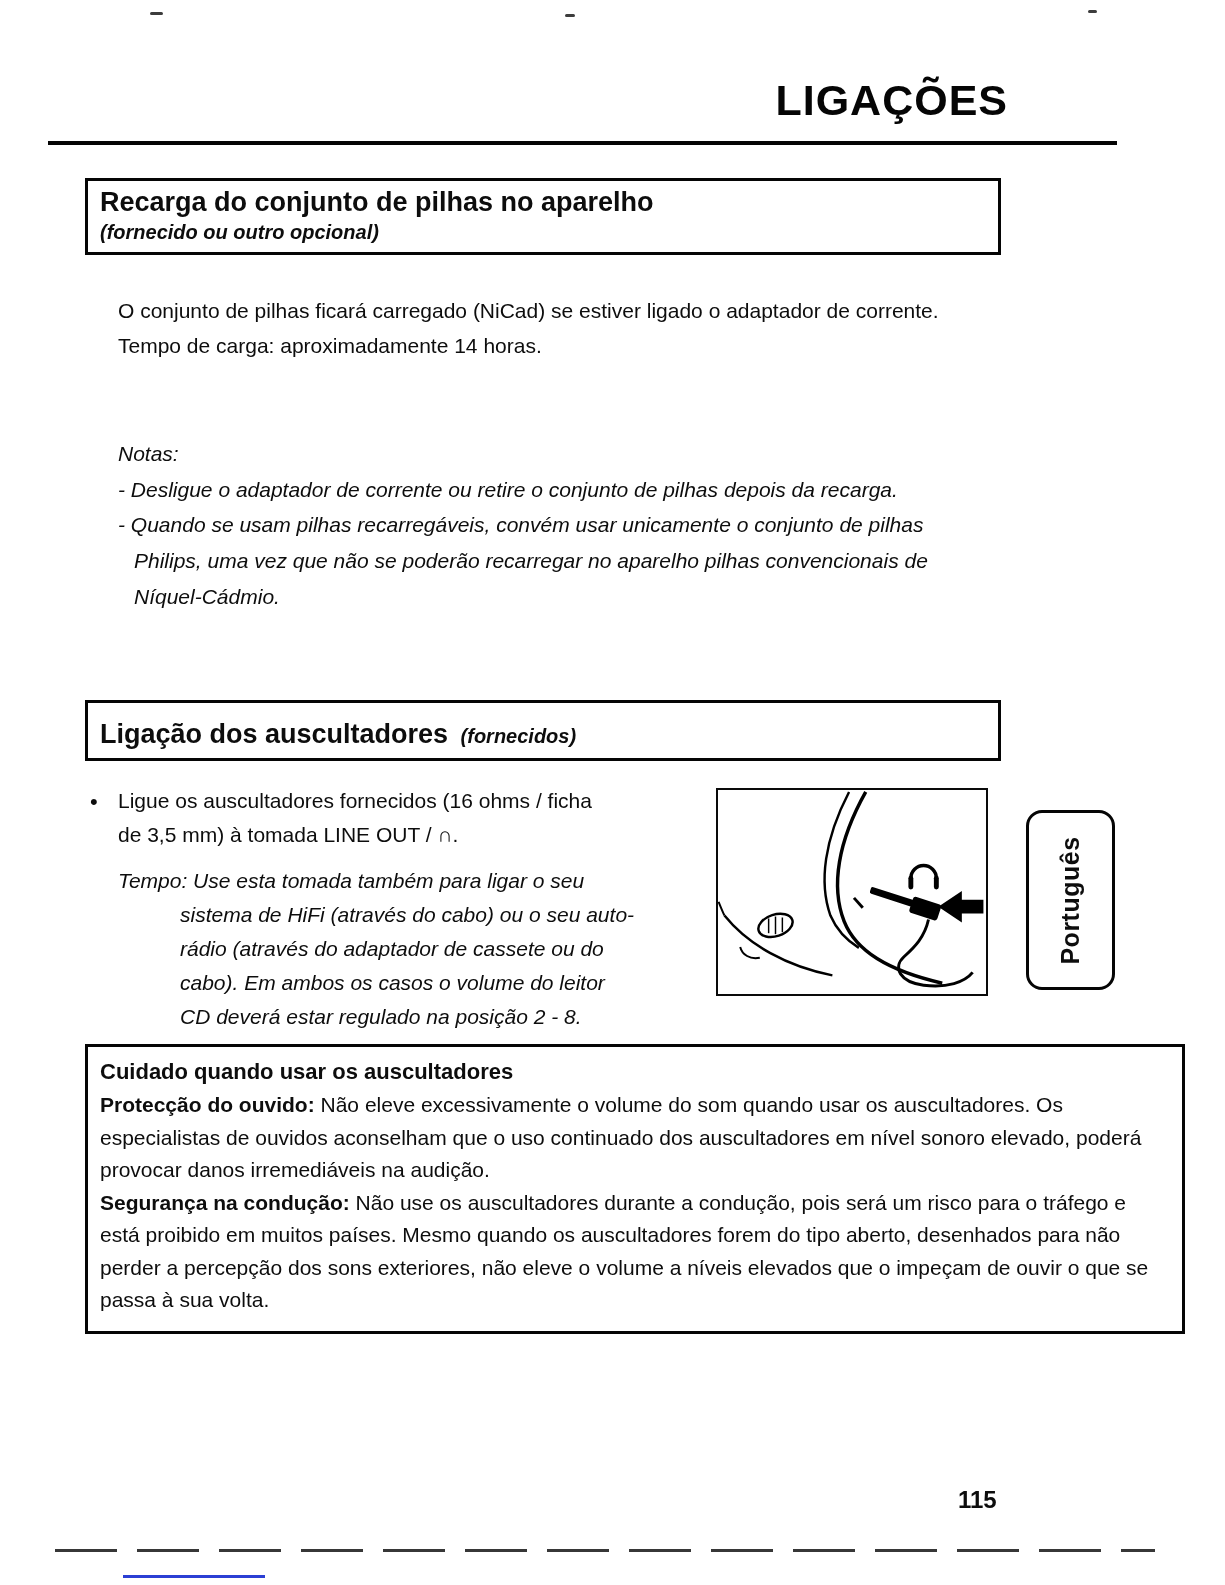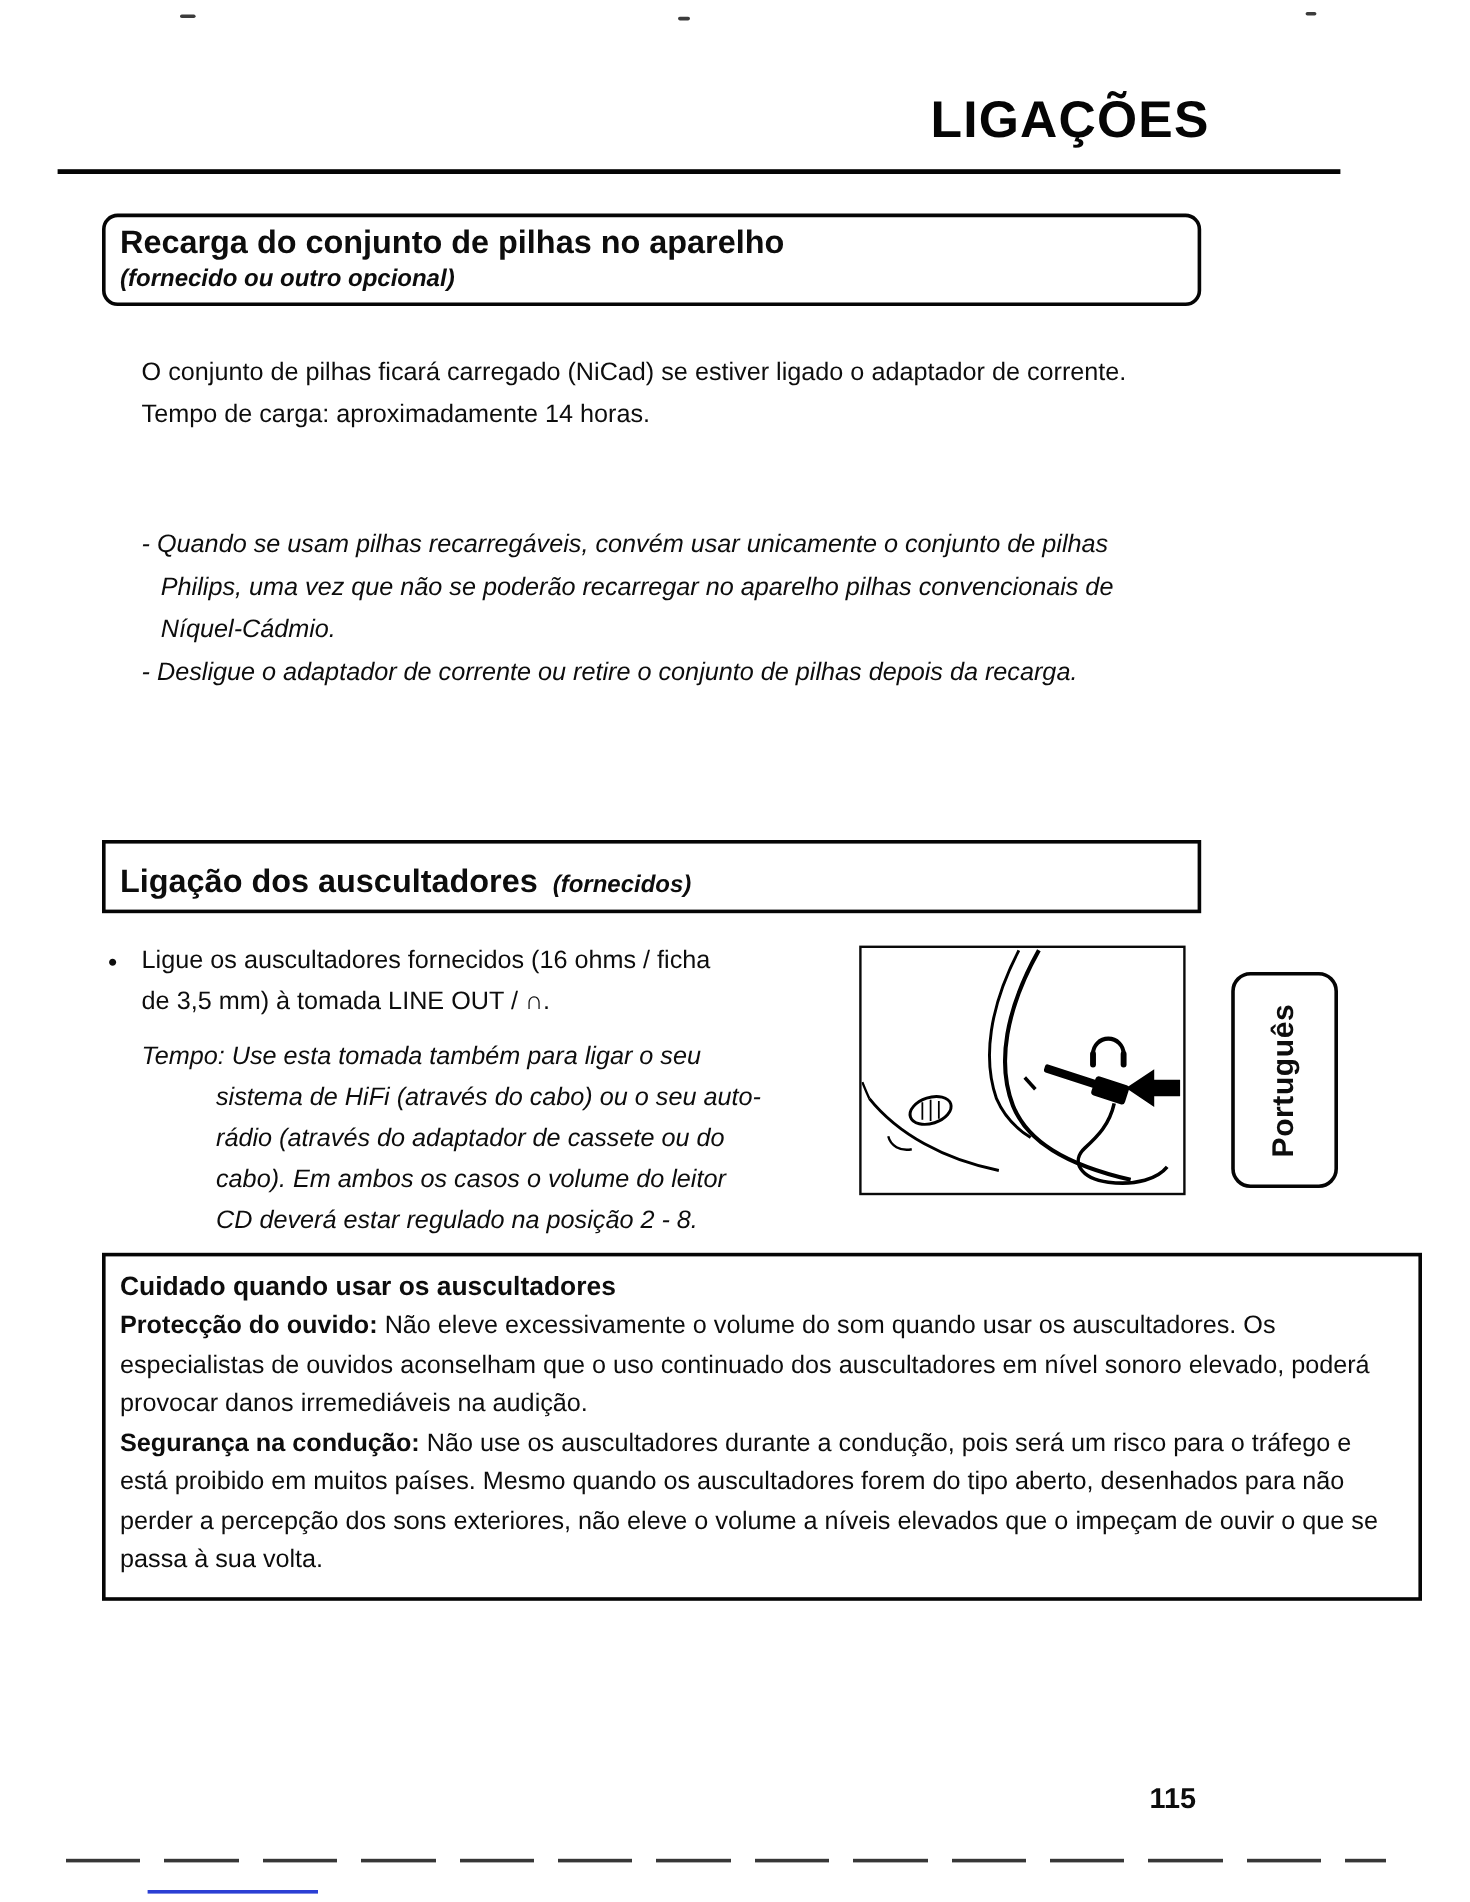--- a/index.html
+++ b/index.html
@@ -24,21 +24,21 @@
 
   
   .title{
     position:absolute;top:76px;right:217px;margin:0;
     font-size:43px;font-weight:bold;letter-spacing:1px;color:#050505;
   }
   .title-rule{position:absolute;left:48px;top:141px;width:1069px;height:4px;background:#050505;}
 
   
   .box{position:absolute;border:3px solid #050505;background:#fff;box-sizing:border-box;}
-  .head-box1{left:85px;top:178px;width:916px;padding:5px 12px 7px 12px;border-radius:13px;}
+  .head-box1{left:85px;top:178px;width:916px;padding:5px 12px 7px 12px;}
   .head-box1 .h2{font-size:27px;font-weight:bold;line-height:1.25;}
   .head-box1 .h2sub{font-size:20px;font-weight:bold;font-style:italic;line-height:1.25;}
 
   .head-box2{left:85px;top:700px;width:916px;padding:16px 12px 8px 12px;}
   .head-box2 .h2{font-size:27px;font-weight:bold;}
   .head-box2 .h2suffix{font-size:20px;font-weight:bold;font-style:italic;margin-left:8px;}
 
   
   .body-txt{font-size:21px;line-height:1.65;}
   .block1{left:118px;top:294px;width:850px;}
@@ -100,22 +100,23 @@
     <div class="h2">Recarga do conjunto de pilhas no aparelho</div>
     <div class="h2sub">(fornecido ou outro opcional)</div>
   </section>
 
   <div class="abs block1 body-txt">
     <p>O conjunto de pilhas ficará carregado (NiCad) se estiver ligado o adaptador de corrente.</p>
     <p>Tempo de carga: aproximadamente 14 horas.</p>
   </div>
 
   <div class="abs notes">
+    <p>Notas:</p>
+    <p class="hang">- Desligue o adaptador de corrente ou retire o conjunto de pilhas depois da recarga.</p>
     <p class="hang">- Quando se usam pilhas recarregáveis, convém usar unicamente o conjunto de pilhas Philips, uma vez que não se poderão recarregar no aparelho pilhas convencionais de Níquel-Cádmio.</p>
-    <p class="hang">- Desligue o adaptador de corrente ou retire o conjunto de pilhas depois da recarga.</p>
   </div>
 
   <section class="box head-box2">
     <span class="h2">Ligação dos auscultadores</span>
     <span class="h2suffix">(fornecidos)</span>
   </section>
 
   <div class="abs bullet-row">
     <span class="bullet-marker">•</span>
     <p>Ligue os auscultadores fornecidos (16 ohms / ficha de 3,5 mm) à tomada LINE OUT / ∩.</p>

